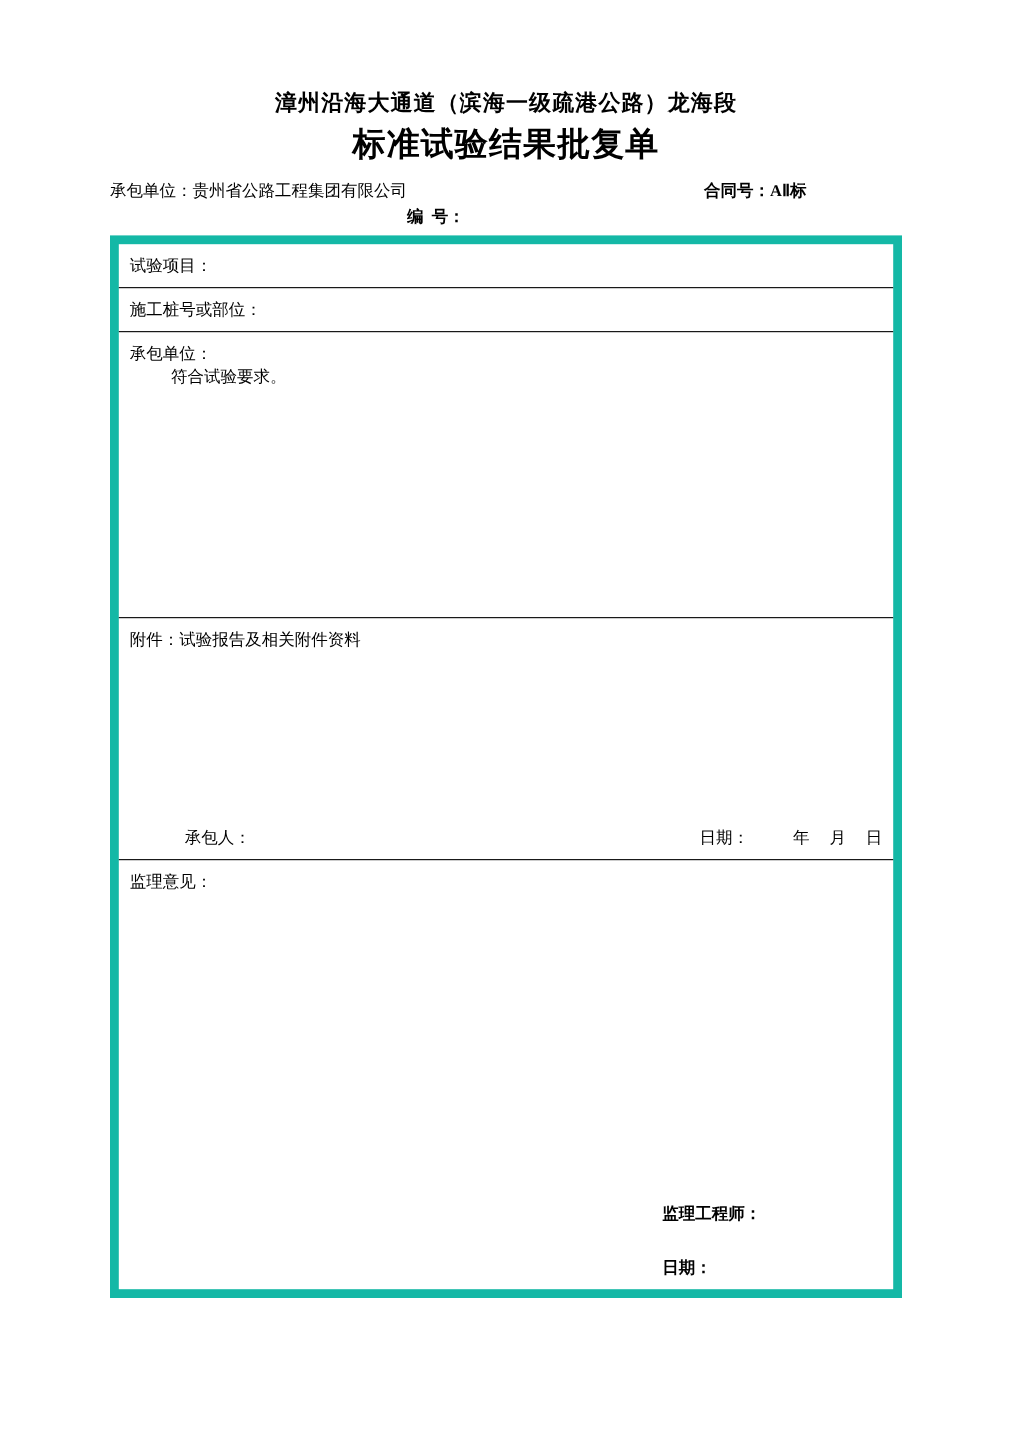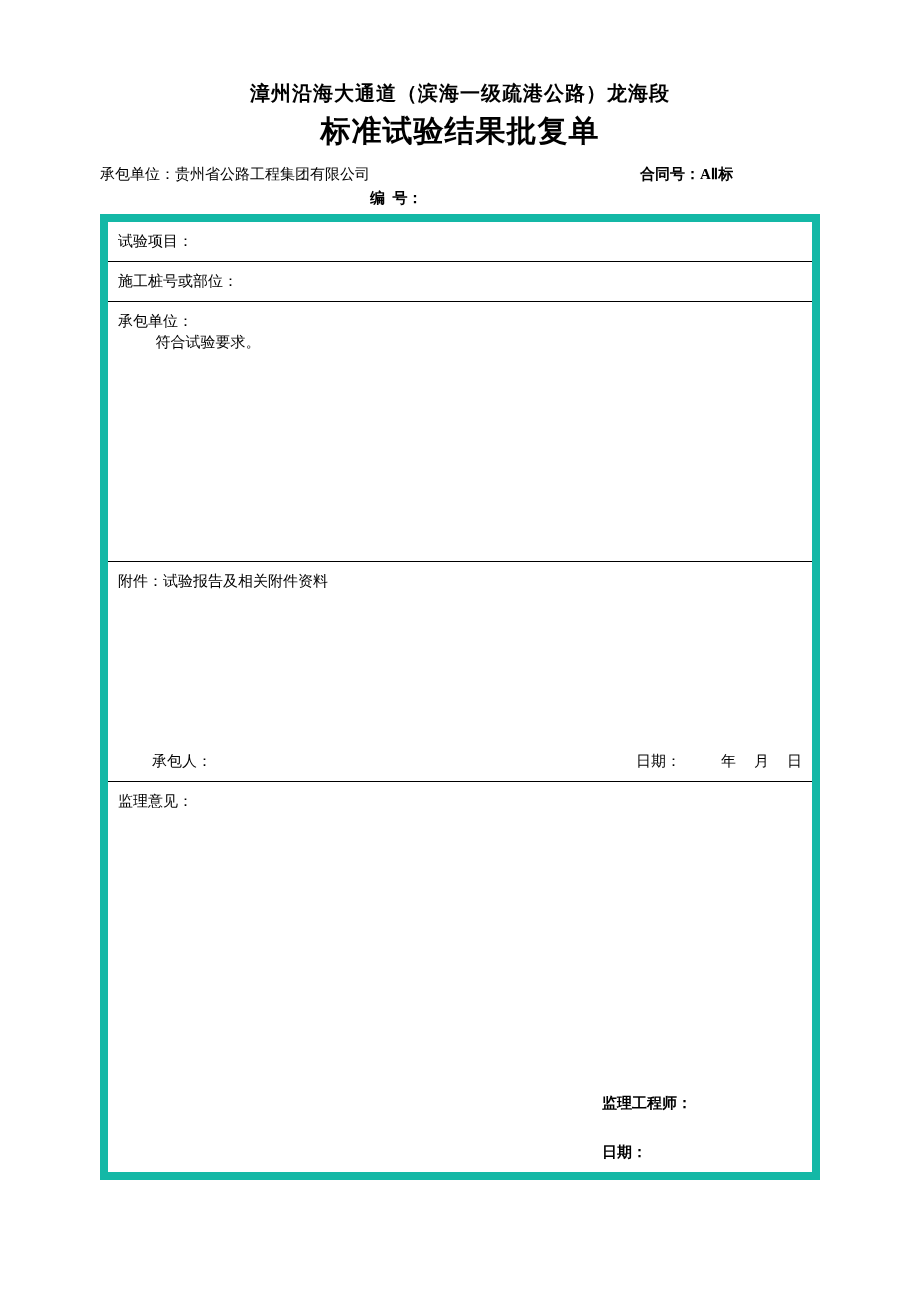--- a/index.html
+++ b/index.html
@@ -63,21 +63,21 @@
     .attach-cell {
       height: 220px;
       position: relative;
     }
     .attach-bottom {
       position: absolute;
       bottom: 10px;
       left: 0; right: 0;
       display: flex;
       font-size: 15px;
-      padding: 0 10px 0 44px;
+      padding: 0 10px 0 60px;
     }
     .attach-bottom .cbr { flex: 1; }
     .attach-bottom .date {
       display: flex;
       gap: 0;
     }
     .date .seg { margin: 0 12px 0 0; }
     .date .unit { margin: 0 18px 0 0; }
     .opinion-cell {
       height: 390px;

